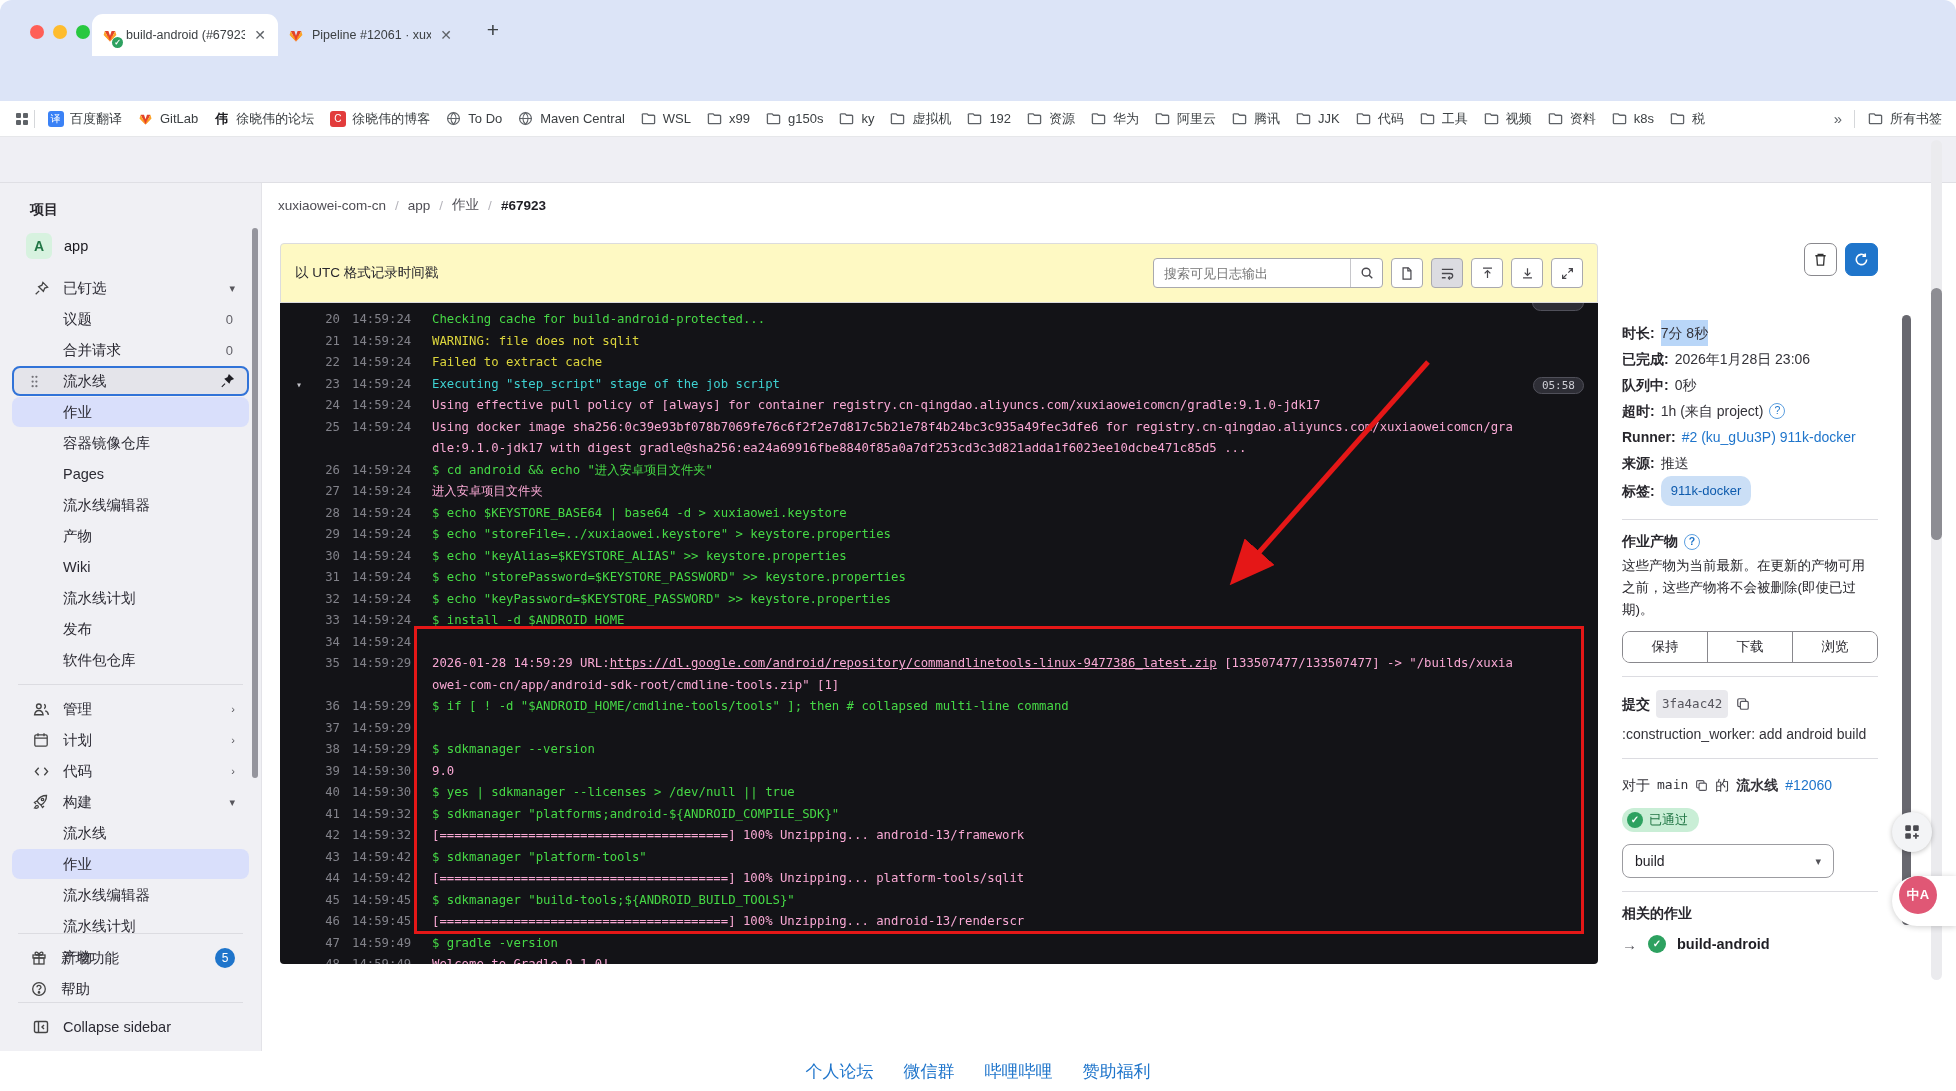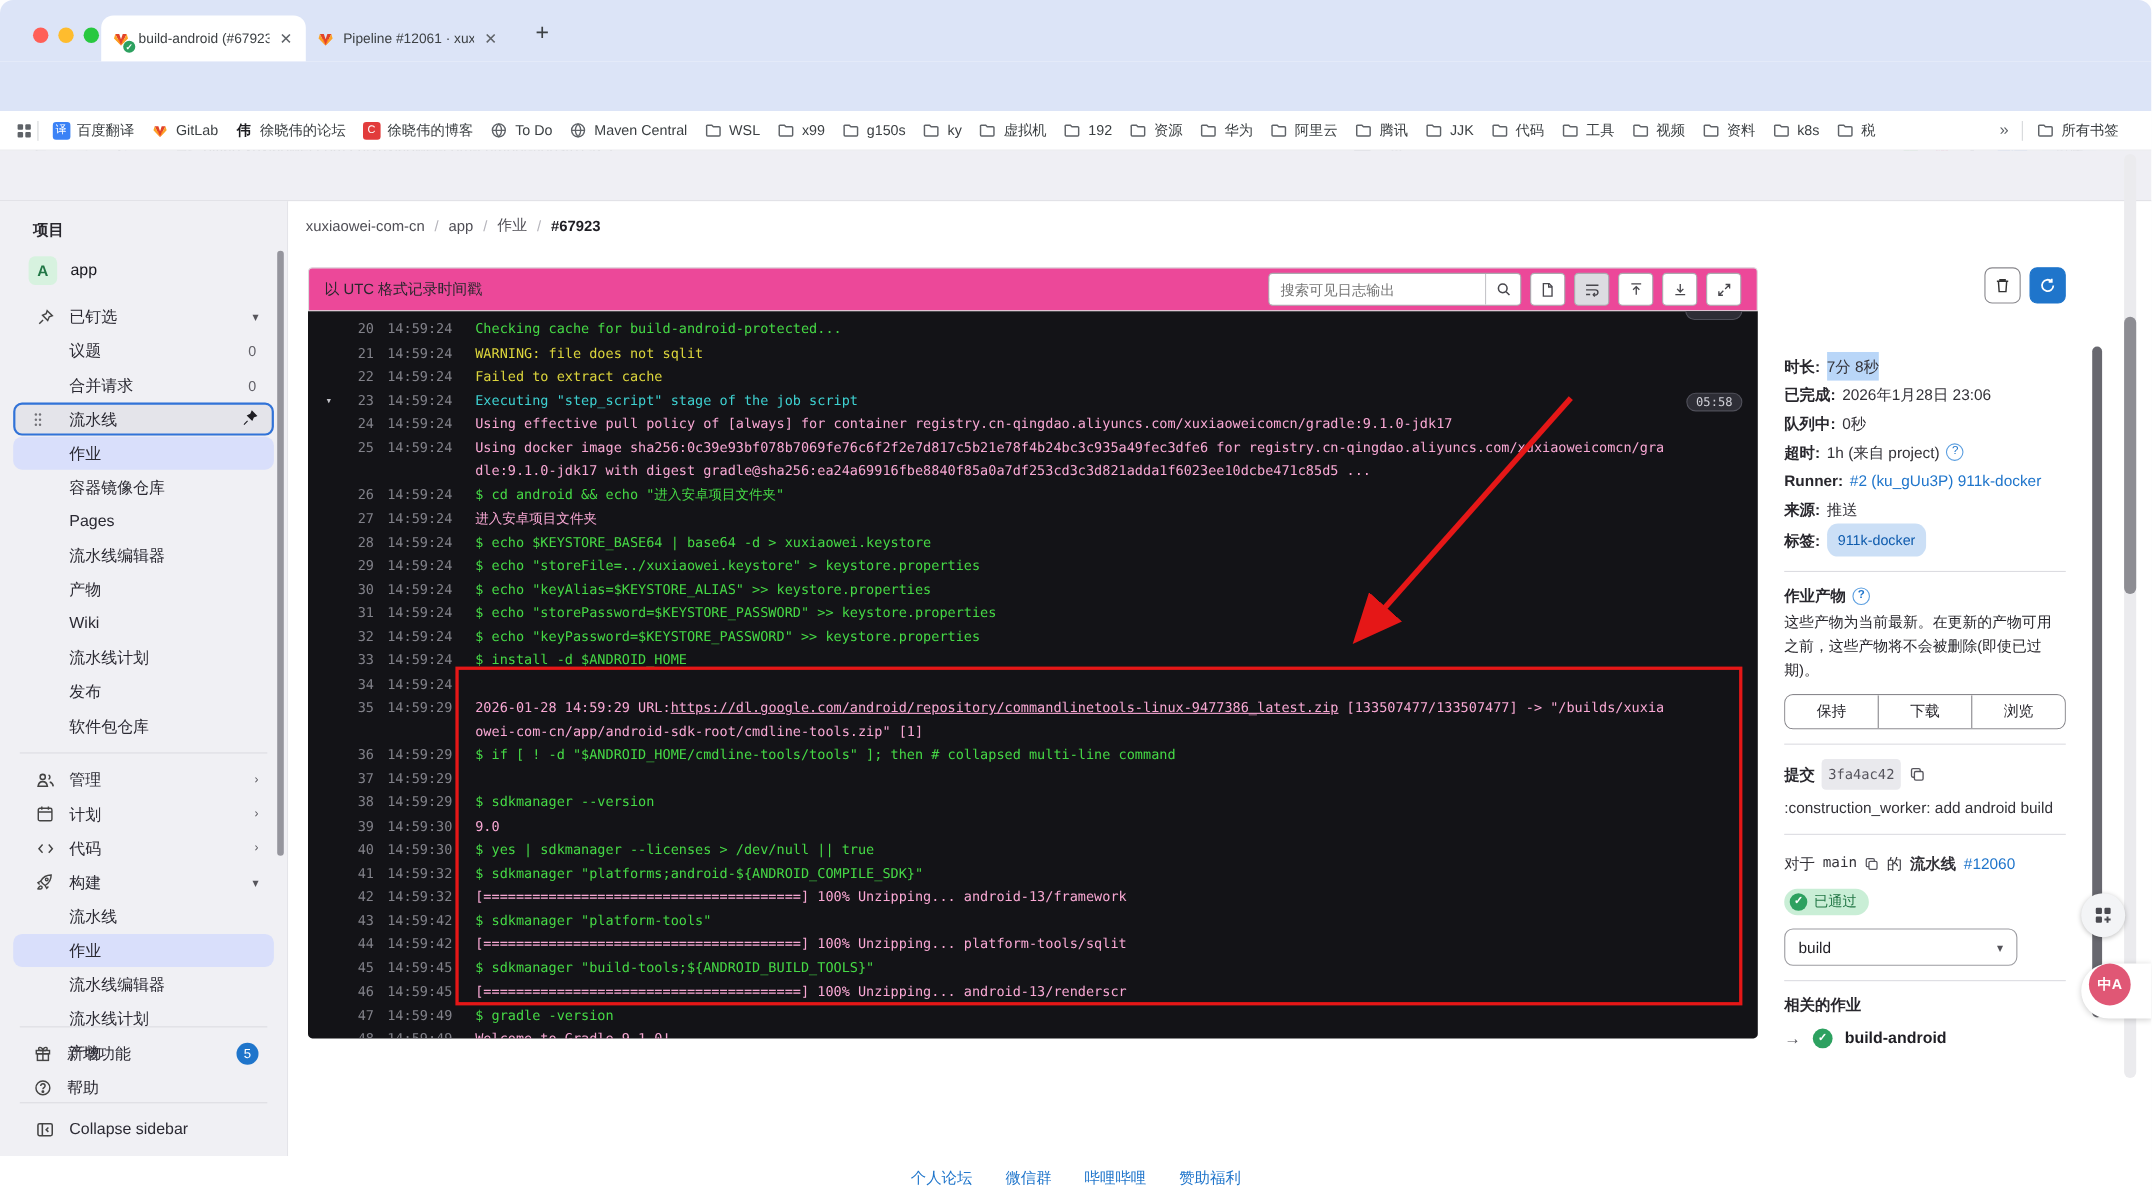--- a/index.html
+++ b/index.html
@@ -94,21 +94,21 @@
   .badge-blue { margin-left:auto; min-width:20px; height:20px; border-radius:10px; background:#1f75cb; color:#fff;
                 font-size:12px; text-align:center; line-height:20px; padding:0 2px; margin-right:4px; }
 
   
   #main { position:absolute; left:262px; top:183px; right:0; bottom:40px; background:#fff; }
   #breadcrumb { position:absolute; left:16px; top:13px; display:flex; gap:9px; font-size:13.5px; color:#4f4e55; align-items:center; }
   #breadcrumb .sep { color:#b5b4bb; }
   #breadcrumb .last { font-weight:bold; color:#1f1e24; }
 
   #jobcard { position:absolute; left:18px; top:60px; width:1318px; }
-  #log-head { height:40px; background:#ec4899; border:1px solid #dcdcde; border-radius:4px 4px 0 0;
+  #log-head { height:60px; background:#fef9c3; border:1px solid #dcdcde; border-radius:4px 4px 0 0;
               display:flex; align-items:center; padding:0 14px; }
   #log-head .utc { font-size:13.5px; color:#28272d; }
   #log-tools { margin-left:auto; display:flex; gap:8px; align-items:center; }
   #log-search { width:230px; height:30px; border:1px solid #a9a9ae; border-radius:4px; background:#fff;
                 display:flex; align-items:center; overflow:hidden; }
   #log-search input { border:none; outline:none; flex:1; padding:0 10px; font-size:13px; color:#333;
                       font-family:"Liberation Sans",sans-serif; }
   #log-search .sbtn { width:32px; height:100%; border-left:1px solid #c6c6ca; display:flex; align-items:center; justify-content:center; }
   .hbtn { width:32px; height:30px; border:1px solid #a9a9ae; border-radius:4px; background:#fff;
           display:flex; align-items:center; justify-content:center; color:#48474d; }
@@ -160,21 +160,21 @@
   #stage-select { margin-top:12px; width:212px; height:34px; border:1px solid #9c9ca1; border-radius:8px;
                   background:#fff; display:flex; align-items:center; padding:0 12px; font-size:14px; color:#1f1e24; }
   #stage-select .chev { margin-left:auto; color:#535258; font-size:11px; }
   #related-job { display:flex; align-items:center; gap:11px; margin-top:12px; }
   #related-job .arrow { color:#56555d; font-size:15px; }
   #related-job .ck-circle { width:18px; height:18px; line-height:18px; }
   #related-job .jname { font-weight:bold; font-size:14.5px; color:#1f1e24; }
 
   
   #pagefooter { position:absolute; left:0; right:0; bottom:0; height:40px; background:#fff;
-                display:flex; align-items:center; justify-content:center; gap:30px; font-size:14px; }
+                display:flex; align-items:center; justify-content:center; gap:30px; font-size:17px; }
   #pagefooter a { color:#1f75cb; text-decoration:none; }
 
   
   #browser-scroll-track { position:absolute; right:14px; top:140px; width:11px; height:840px; background:#ebebee; border-radius:6px; }
   #browser-scroll { position:absolute; right:14px; top:288px; width:11px; height:252px; background:#8d8d93; border-radius:6px; }
   #panel-scroll { position:absolute; left:1902px; top:315px; width:9px; height:610px; background:#68686f; border-radius:5px; }
   #float-grid { position:absolute; right:24px; top:812px; width:40px; height:40px; border-radius:50%;
                 background:#f3f4f6; box-shadow:0 1px 5px rgba(0,0,0,.25); display:flex; align-items:center; justify-content:center; z-index:40; }
   #float-translate { position:absolute; right:0; top:876px; width:64px; height:50px; background:#fff;
                      border-radius:25px 0 0 25px; box-shadow:0 1px 6px rgba(0,0,0,.2); display:flex; align-items:flex-start; padding-left:7px; z-index:40; }
@@ -451,21 +451,21 @@
             <svg width="15" height="15" viewBox="0 0 16 16" fill="none" stroke="#5f6368" stroke-width="1.4">
               <path d="M1.5 4.5v8a1 1 0 0 0 1 1h11a1 1 0 0 0 1-1v-7a1 1 0 0 0-1-1H8L6.5 3h-4a1 1 0 0 0-1 1.5z"></path>
             </svg>
           </span>
     <span>税</span>
   </span>
       </span>
     <span id="bm-right">
       <span style="color:#5f6368;font-size:15px;">»</span>
       <span class="vsep" style="margin:0;"></span>
-      <span class="bm" style="margin-right:16px;">
+      <span class="bm" style="margin-right:0;">
         <span class="bicon">
             <svg width="15" height="15" viewBox="0 0 16 16" fill="none" stroke="#5f6368" stroke-width="1.4">
               <path d="M1.5 4.5v8a1 1 0 0 0 1 1h11a1 1 0 0 0 1-1v-7a1 1 0 0 0-1-1H8L6.5 3h-4a1 1 0 0 0-1 1.5z"></path>
             </svg>
           </span>
         <span>所有书签</span>
       </span>
     </span>
   </div>
 

